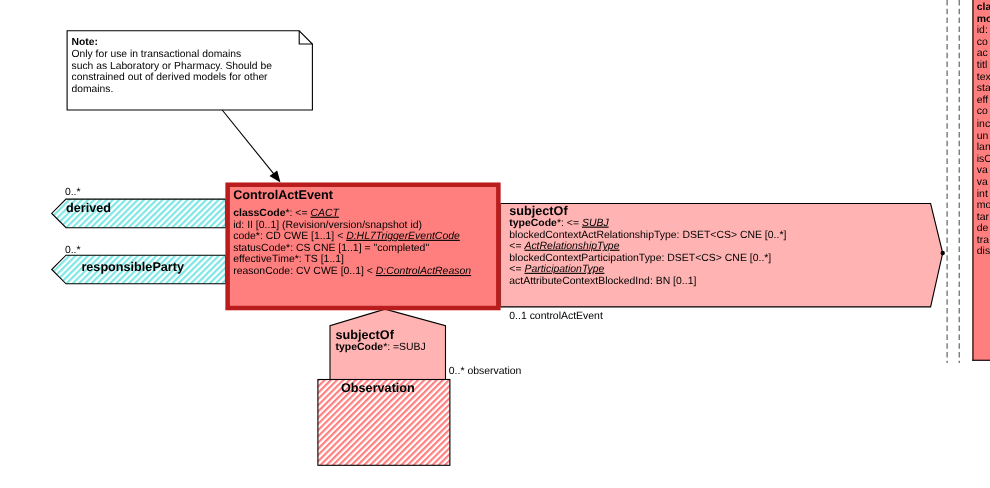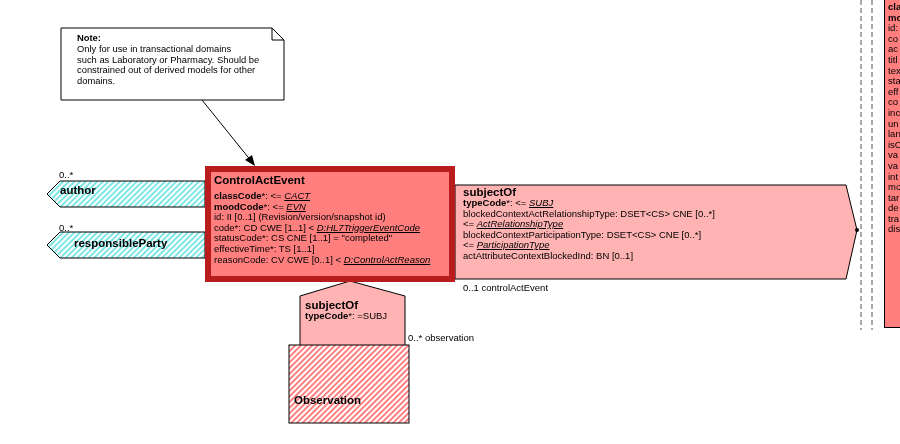--- a/index.html
+++ b/index.html
@@ -6,45 +6,45 @@
   body { width:900px; height:444px; position:relative; overflow:hidden;
          font-family:"Liberation Sans", sans-serif; font-size:9.5px; color:#000; }
   .abs { position:absolute; }
   svg.layer { position:absolute; left:0; top:0; }
   .line { white-space:nowrap; line-height:10.6px; }
   .b { font-weight:bold; }
   .i { font-style:italic;text-decoration:underline; }
   .title { font-weight:bold; font-size:11.5px; }
 
   
-  #note { left:61px; top:28px; width:223px; height:72px;margin-left:12px; }
+  #note { left:61px; top:28px; width:223px; height:72px; }
   #note .txt { position:absolute; left:4px; top:5px; line-height:10.8px; font-size:9.4px; }
 
   
   #cae { left:205px; top:166px; width:250px; height:116px; background:#ff7f7f;
-         border:6px solid #b91c1c; box-sizing:border-box; }
+         border:4px solid #b91c1c; box-sizing:border-box; }
   #cae .title { position:absolute; left:3px; top:2px; }
   #cae .attrs { position:absolute; left:3px; top:19px; }
 
   
   #sor-text { left:463px; top:186px; }
   #sor-text .title { margin-bottom:0px; }
   #sor-mult { left:463px; top:282px; }
 
   
   .lbl-big { font-weight:bold; font-size:11.5px; }
   #author-lbl { left:60px; top:184px; }
   #author-mult { left:59px; top:169px; }
   #rp-lbl { left:60px; top:237px;padding-left:14px; }
   #rp-mult { left:59px; top:222px; }
 
   
   #sob-text { left:305px; top:299px; }
   #obs-mult { left:408px; top:332px; }
-  #obs-title { left:294px; top:347px;margin-top:47px; }
+  #obs-title { left:310px; top:347px; }
 
   
   #rc { left:884px; top:0px; width:20px; height:327px; background:#ff7f7f;
         border-left:1px solid #000; border-bottom:1px solid #000; overflow:hidden; }
   #rc .rcl { position:absolute; left:3px; top:2px; }
 </style>
 </head>
 <body>
 
 <svg class="layer" width="900" height="444">
@@ -84,30 +84,29 @@
   <div class="txt">
     <div class="b">Note:</div>
     <div>Only for use in transactional domains</div>
     <div>such as Laboratory or Pharmacy.  Should be</div>
     <div>constrained out of derived models for other</div>
     <div>domains.</div>
   </div>
 </div>
 
 <div id="author-mult" class="abs">0..*</div>
-<div id="author-lbl" class="abs lbl-big">author</div>
+<div id="author-lbl" class="abs lbl-big">derived</div>
 
 <div id="rp-mult" class="abs">0..*</div>
 <div id="rp-lbl" class="abs lbl-big">responsibleParty</div>
 
 <div id="cae" class="abs">
   <div class="title">ControlActEvent</div>
   <div class="attrs" id="cae-attrs">
       <div class="line"><span class="b">classCode</span><span>*: &lt;= </span><span class="i">CACT</span></div>
-      <div class="line"><span class="b">moodCode</span><span>*: &lt;= </span><span class="i">EVN</span></div>
       <div class="line"><span>id</span><span>: II [0..1] </span><span>(Revision/version/snapshot id)</span></div>
       <div class="line"><span>code</span><span>*: CD CWE [1..1] &lt; </span><span class="i">D:HL7TriggerEventCode</span></div>
       <div class="line"><span>statusCode</span><span>*: CS CNE [1..1] = </span><span>"completed"</span></div>
       <div class="line"><span>effectiveTime</span><span>*: TS [1..1]</span></div>
       <div class="line"><span>reasonCode</span><span>: CV CWE [0..1] &lt; </span><span class="i">D:ControlActReason</span></div>
     </div>
 </div>
 
 <div id="sor-text" class="abs">
   <div class="title">subjectOf</div>

